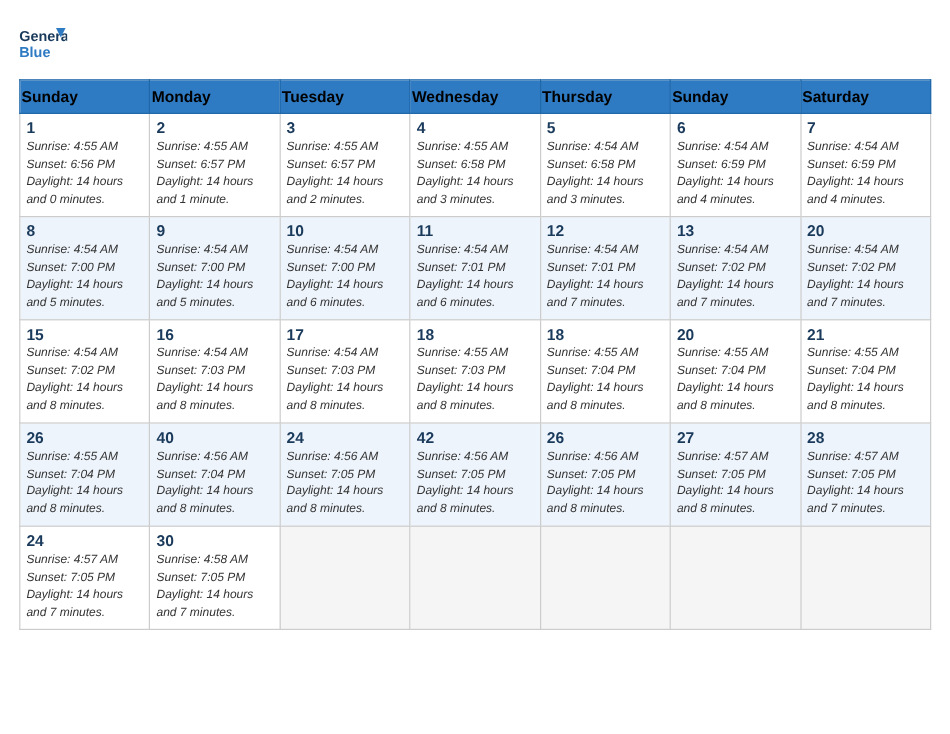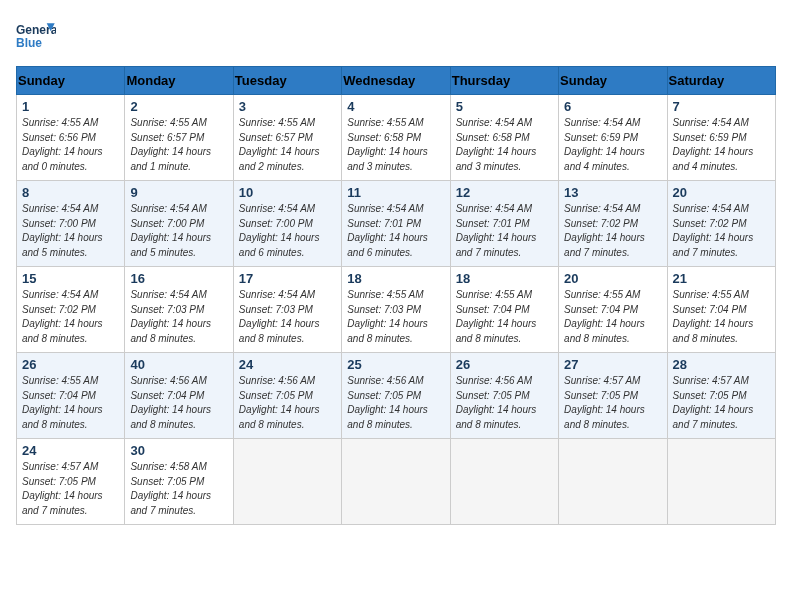--- a/index.html
+++ b/index.html
@@ -276,21 +276,21 @@
 and 8 minutes.</div>
         </td>
         <td>
           <span class="day-number">24</span>
           <div class="day-info" style="white-space: pre-line;">Sunrise: 4:56 AM
 Sunset: 7:05 PM
 Daylight: 14 hours
 and 8 minutes.</div>
         </td>
         <td>
-          <span class="day-number">25</span>
+          <span class="day-number">42</span>
           <div class="day-info" style="white-space: pre-line;">Sunrise: 4:56 AM
 Sunset: 7:05 PM
 Daylight: 14 hours
 and 8 minutes.</div>
         </td>
         <td>
           <span class="day-number">26</span>
           <div class="day-info" style="white-space: pre-line;">Sunrise: 4:56 AM
 Sunset: 7:05 PM
 Daylight: 14 hours

